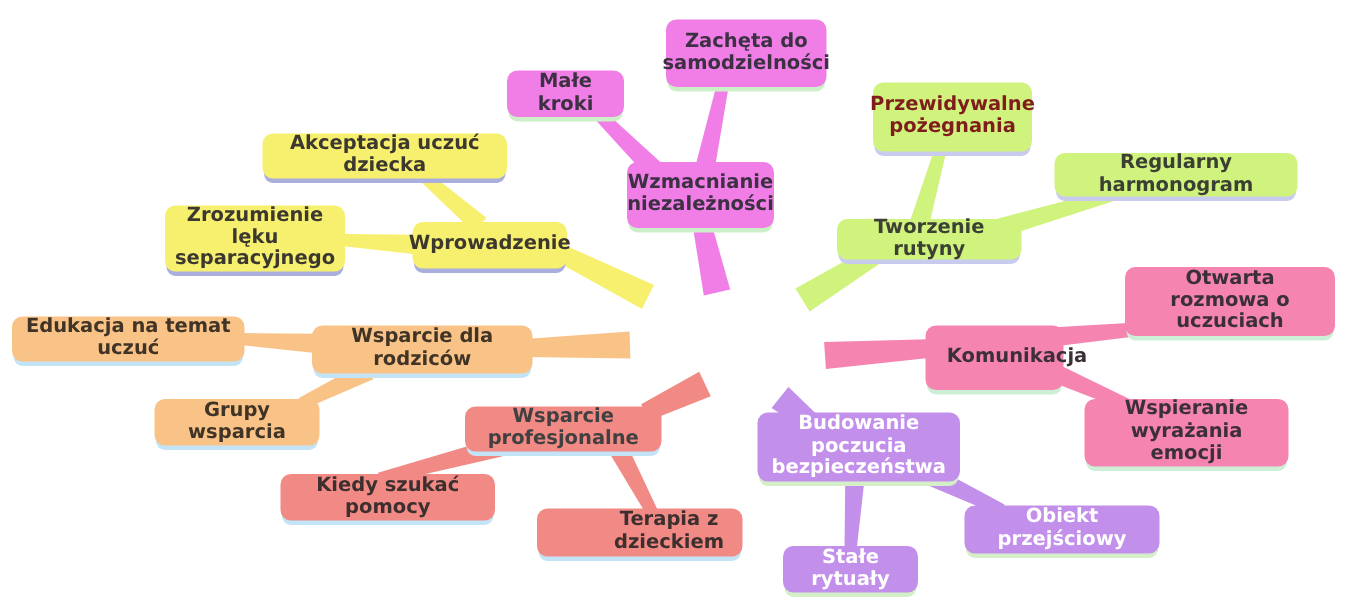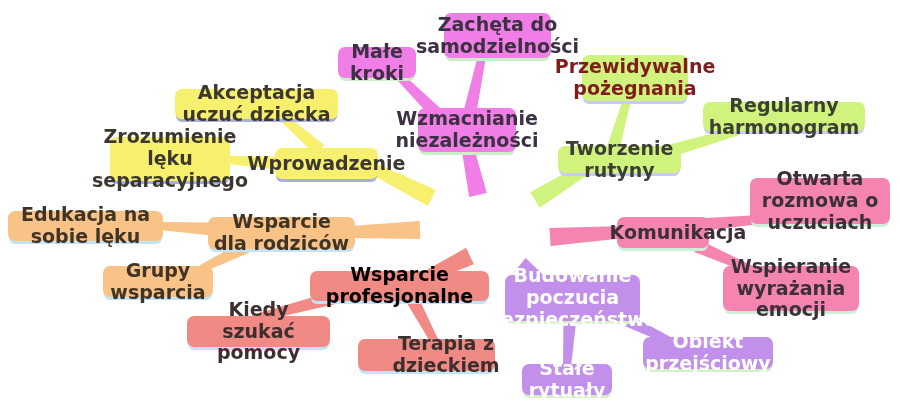--- a/index.html
+++ b/index.html
@@ -10,21 +10,21 @@
   #link-layer{position:absolute;left:0;top:0;width:900px;height:410px;z-index:1;}
   .center-topic{
     position:absolute;z-index:2;border-radius:50%;
     display:flex;align-items:center;justify-content:center;text-align:center;
     font-weight:bold;font-size:15px;line-height:1.25;
   }
   .center-topic span{display:block;width:170px;}
   .node{
     position:absolute;z-index:3;border-radius:7px;box-sizing:border-box;
     display:flex;align-items:center;justify-content:center;text-align:center;
-    font-weight:bold;font-size:19px;line-height:1.15;padding:2px 6px;
+    font-weight:bold;font-size:13px;line-height:1.15;padding:2px 6px;
     cursor:pointer;
   }
 </style>
 </head>
 <body>
 
 <div class="stage">
   <svg id="link-layer" xmlns="http://www.w3.org/2000/svg">
       <polygon points="486.7898002003458,193.0662439559239 469.2101997996542,196.9337560440761 461.1401331997695,146.28917069605072 472.8598668002305,143.71082930394928" fill="#F07EE6"></polygon>
       <polygon points="440.59619407771254,108.40380592228745 431.40380592228746,117.59619407771255 394.1715728752538,76.82842712474618 399.8284271247462,71.17157287525382" fill="#F07EE6"></polygon>
@@ -66,43 +66,43 @@
       </div>
       <div class="node" style="left: 558px; top: 146px; width: 123px; height: 27px; background: rgb(208, 243, 125); color: rgb(60, 64, 52); box-shadow: rgb(200, 203, 238) 0px 4px 0px -1px;">
         <span>Tworzenie rutyny</span>
       </div>
       <div class="node" style="left: 750px; top: 178px; width: 140px; height: 46px; background: rgb(245, 132, 176); color: rgb(60, 48, 56); box-shadow: rgb(205, 239, 214) 0px 4px 0px -1px;">
         <span>Otwarta rozmowa o uczuciach</span>
       </div>
       <div class="node" style="left: 723px; top: 266px; width: 136px; height: 45px; background: rgb(245, 132, 176); color: rgb(60, 48, 56); box-shadow: rgb(205, 239, 214) 0px 4px 0px -1px;">
         <span>Wspieranie wyrażania emocji</span>
       </div>
-      <div class="node" style="left: 617px; top: 217px; width: 92px; height: 31px; background: rgb(245, 132, 176); color: rgb(60, 48, 56); box-shadow: rgb(205, 239, 214) 0px 4px 0px -1px; padding-left: 36px;">
+      <div class="node" style="left: 617px; top: 217px; width: 92px; height: 43px; background: rgb(245, 132, 176); color: rgb(60, 48, 56); box-shadow: rgb(205, 239, 214) 0px 4px 0px -1px; padding-left: 36px;">
         <span>Komunikacja</span>
       </div>
       <div class="node" style="left: 643px; top: 337px; width: 130px; height: 32px; background: rgb(194, 143, 234); color: rgb(255, 255, 255); box-shadow: rgb(212, 239, 200) 0px 4px 0px -1px;">
         <span>Obiekt przejściowy</span>
       </div>
       <div class="node" style="left: 522px; top: 364px; width: 90px; height: 31px; background: rgb(194, 143, 234); color: rgb(255, 255, 255); box-shadow: rgb(212, 239, 200) 0px 4px 0px -1px;">
         <span>Stałe rytuały</span>
       </div>
       <div class="node" style="left: 505px; top: 275px; width: 135px; height: 46px; background: rgb(194, 143, 234); color: rgb(255, 255, 255); box-shadow: rgb(212, 239, 200) 0px 4px 0px -1px;">
         <span>Budowanie poczucia bezpieczeństwa</span>
       </div>
       <div class="node" style="left: 187px; top: 316px; width: 143px; height: 31px; background: rgb(241, 138, 133); color: rgb(60, 47, 46); box-shadow: rgb(194, 228, 246) 0px 4px 0px -1px;">
         <span>Kiedy szukać pomocy</span>
       </div>
       <div class="node" style="left: 358px; top: 339px; width: 137px; height: 32px; background: rgb(241, 138, 133); color: rgb(60, 47, 46); box-shadow: rgb(194, 228, 246) 0px 4px 0px -1px; padding-left: 45px;">
         <span>Terapia z dzieckiem</span>
       </div>
-      <div class="node" style="left: 310px; top: 271px; width: 179px; height: 30px; background: rgb(241, 138, 133); color: #000000; box-shadow: rgb(194, 228, 246) 0px 4px 0px -1px;">
+      <div class="node" style="left: 310px; top: 271px; width: 131px; height: 30px; background: rgb(241, 138, 133); color: #404040; box-shadow: rgb(194, 228, 246) 0px 4px 0px -1px;">
         <span>Wsparcie profesjonalne</span>
       </div>
       <div class="node" style="left: 8px; top: 211px; width: 155px; height: 30px; background: rgb(249, 195, 135); color: rgb(64, 52, 39); box-shadow: rgb(194, 228, 246) 0px 4px 0px -1px;">
-        <span>Edukacja na sobie lęku</span>
+        <span>Edukacja na temat uczuć</span>
       </div>
       <div class="node" style="left: 103px; top: 266px; width: 110px; height: 31px; background: rgb(249, 195, 135); color: rgb(64, 52, 39); box-shadow: rgb(194, 228, 246) 0px 4px 0px -1px;">
         <span>Grupy wsparcia</span>
       </div>
       <div class="node" style="left: 208px; top: 217px; width: 147px; height: 32px; background: rgb(249, 195, 135); color: rgb(64, 52, 39); box-shadow: rgb(194, 228, 246) 0px 4px 0px -1px;">
         <span>Wsparcie dla rodziców</span>
       </div>
       <div class="node" style="left: 175px; top: 89px; width: 163px; height: 30px; background: rgb(247, 240, 110); color: rgb(60, 56, 48); box-shadow: rgb(169, 174, 220) 0px 4px 0px -1px;">
         <span>Akceptacja uczuć dziecka</span>
       </div>

